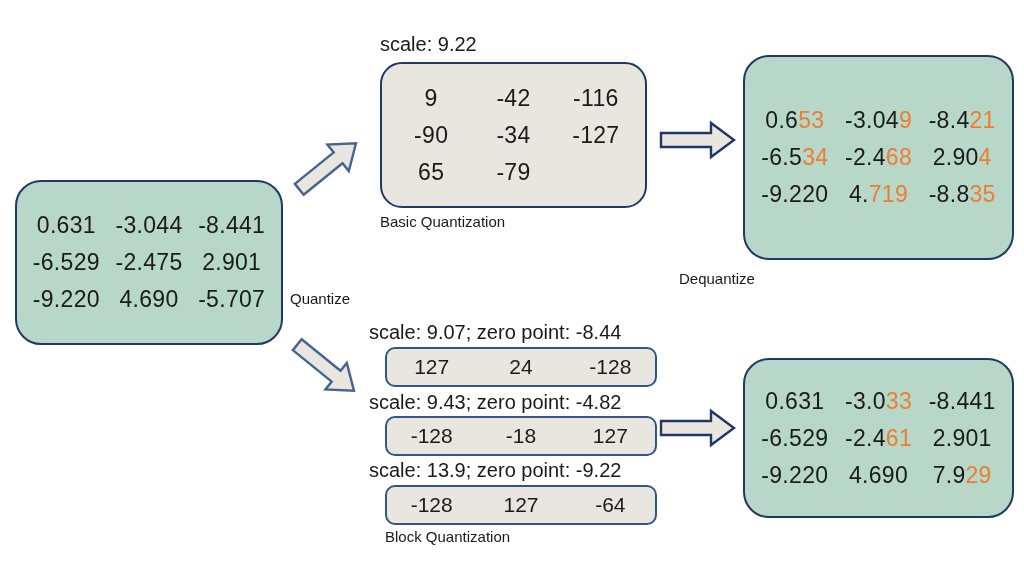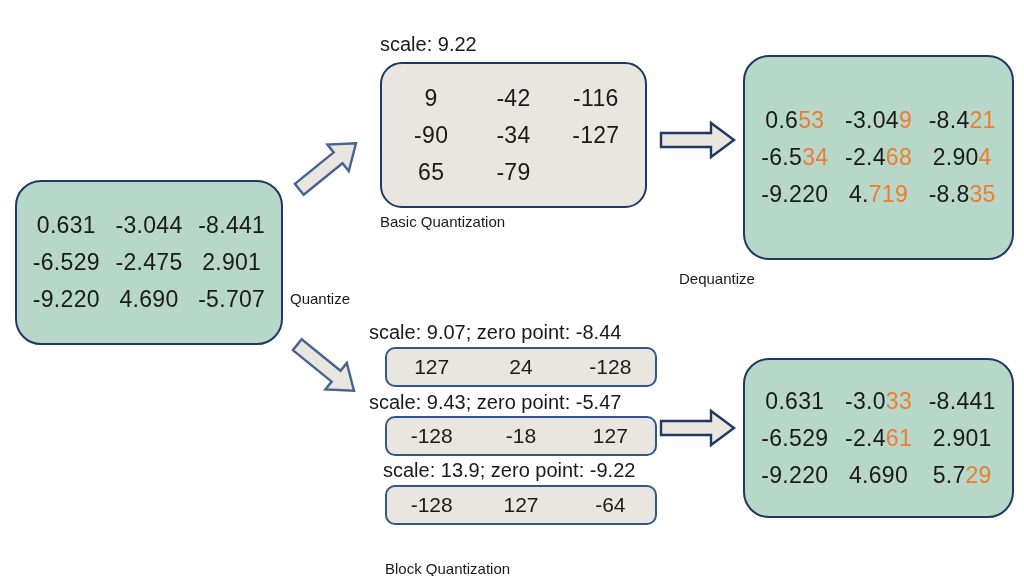--- a/index.html
+++ b/index.html
@@ -96,49 +96,49 @@
     </div>
   </div>
 
   <div class="abs scale-label" style="left:369px;top:321px;width:300px;">scale: 9.07; zero point: -8.44</div>
   <div class="abs slim-box" style="left:385px;top:347px;width:268px;height:36px;">
     <div class="cell">127</div>
     <div class="cell">24</div>
     <div class="cell">-128</div>
   </div>
 
-  <div class="abs scale-label" style="left:369px;top:391px;width:300px;">scale: 9.43; zero point: -5.47</div>
+  <div class="abs scale-label" style="left:369px;top:391px;width:300px;">scale: 9.43; zero point: -4.82</div>
   <div class="abs slim-box" style="left:385px;top:416px;width:268px;height:36px;">
     <div class="cell">-128</div>
     <div class="cell">-18</div>
     <div class="cell">127</div>
   </div>
 
-  <div class="abs scale-label" style="left:383px;top:459px;width:300px;">scale: 13.9; zero point: -9.22</div>
+  <div class="abs scale-label" style="left:369px;top:459px;width:300px;">scale: 13.9; zero point: -9.22</div>
   <div class="abs slim-box" style="left:385px;top:485px;width:268px;height:36px;">
     <div class="cell">-128</div>
     <div class="cell">127</div>
     <div class="cell">-64</div>
   </div>
 
-  <div class="abs caption" style="left:385px;top:528px;width:268px;margin-top:32px;">Block Quantization</div>
+  <div class="abs caption" style="left:385px;top:528px;width:268px;">Block Quantization</div>
 
   <div class="abs arrow" style="left:659px;top:408px;width:78px;height:40px;">
     <svg viewBox="0 0 78 40">
         <polygon points="2,13 52,13 52,3 75,20 52,37 52,27 2,27"></polygon>
       </svg>
   </div>
 
   <div class="abs box green-box" style="left:743px;top:358px;width:271px;height:160px;">
     <div class="matrix">
       <div class="cell"><span>0.631</span></div>
       <div class="cell"><span>-3.0</span><span class="hl">33</span></div>
       <div class="cell"><span>-8.441</span></div>
       <div class="cell"><span>-6.529</span></div>
       <div class="cell"><span>-2.4</span><span class="hl">61</span></div>
       <div class="cell"><span>2.901</span></div>
       <div class="cell"><span>-9.220</span></div>
       <div class="cell"><span>4.690</span></div>
-      <div class="cell"><span>5.7</span><span class="hl">29</span></div>
+      <div class="cell"><span>7.9</span><span class="hl">29</span></div>
     </div>
   </div>
 
 </div>
 
 </body></html>

